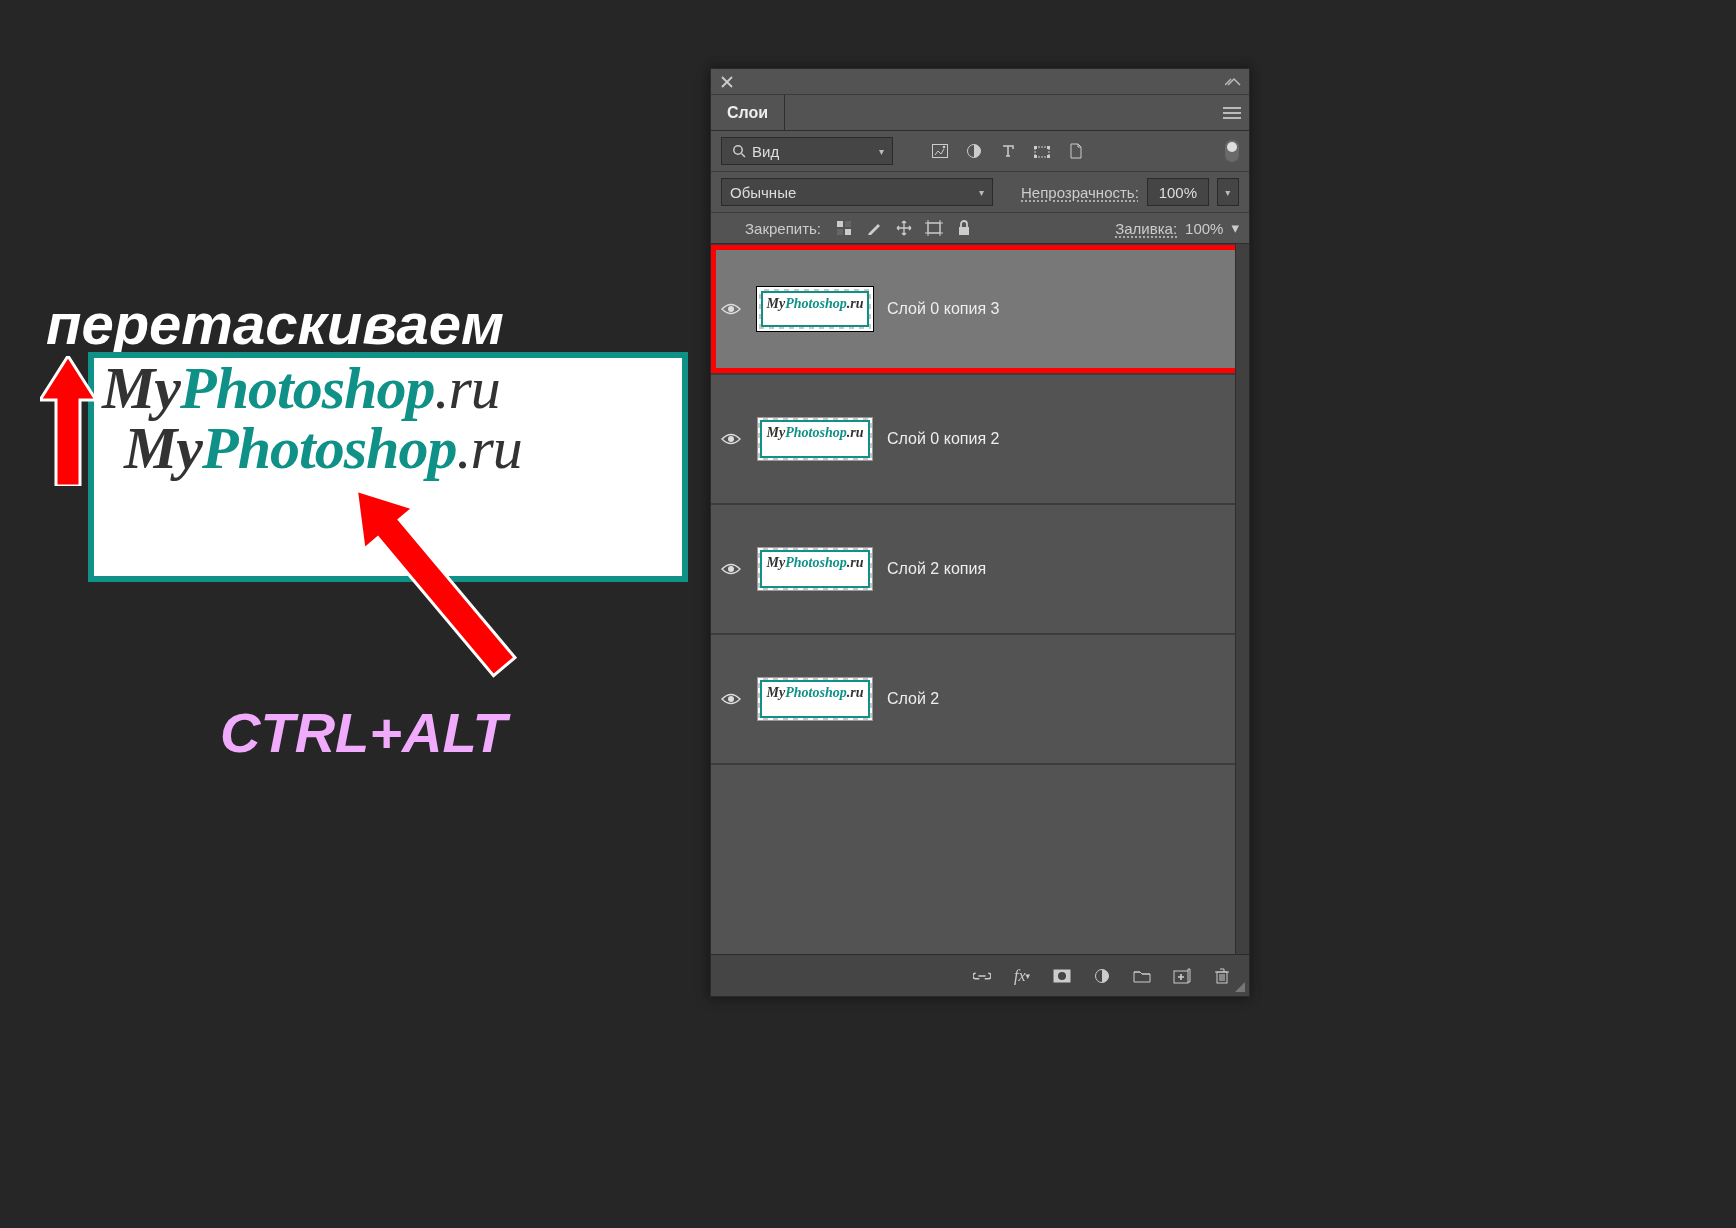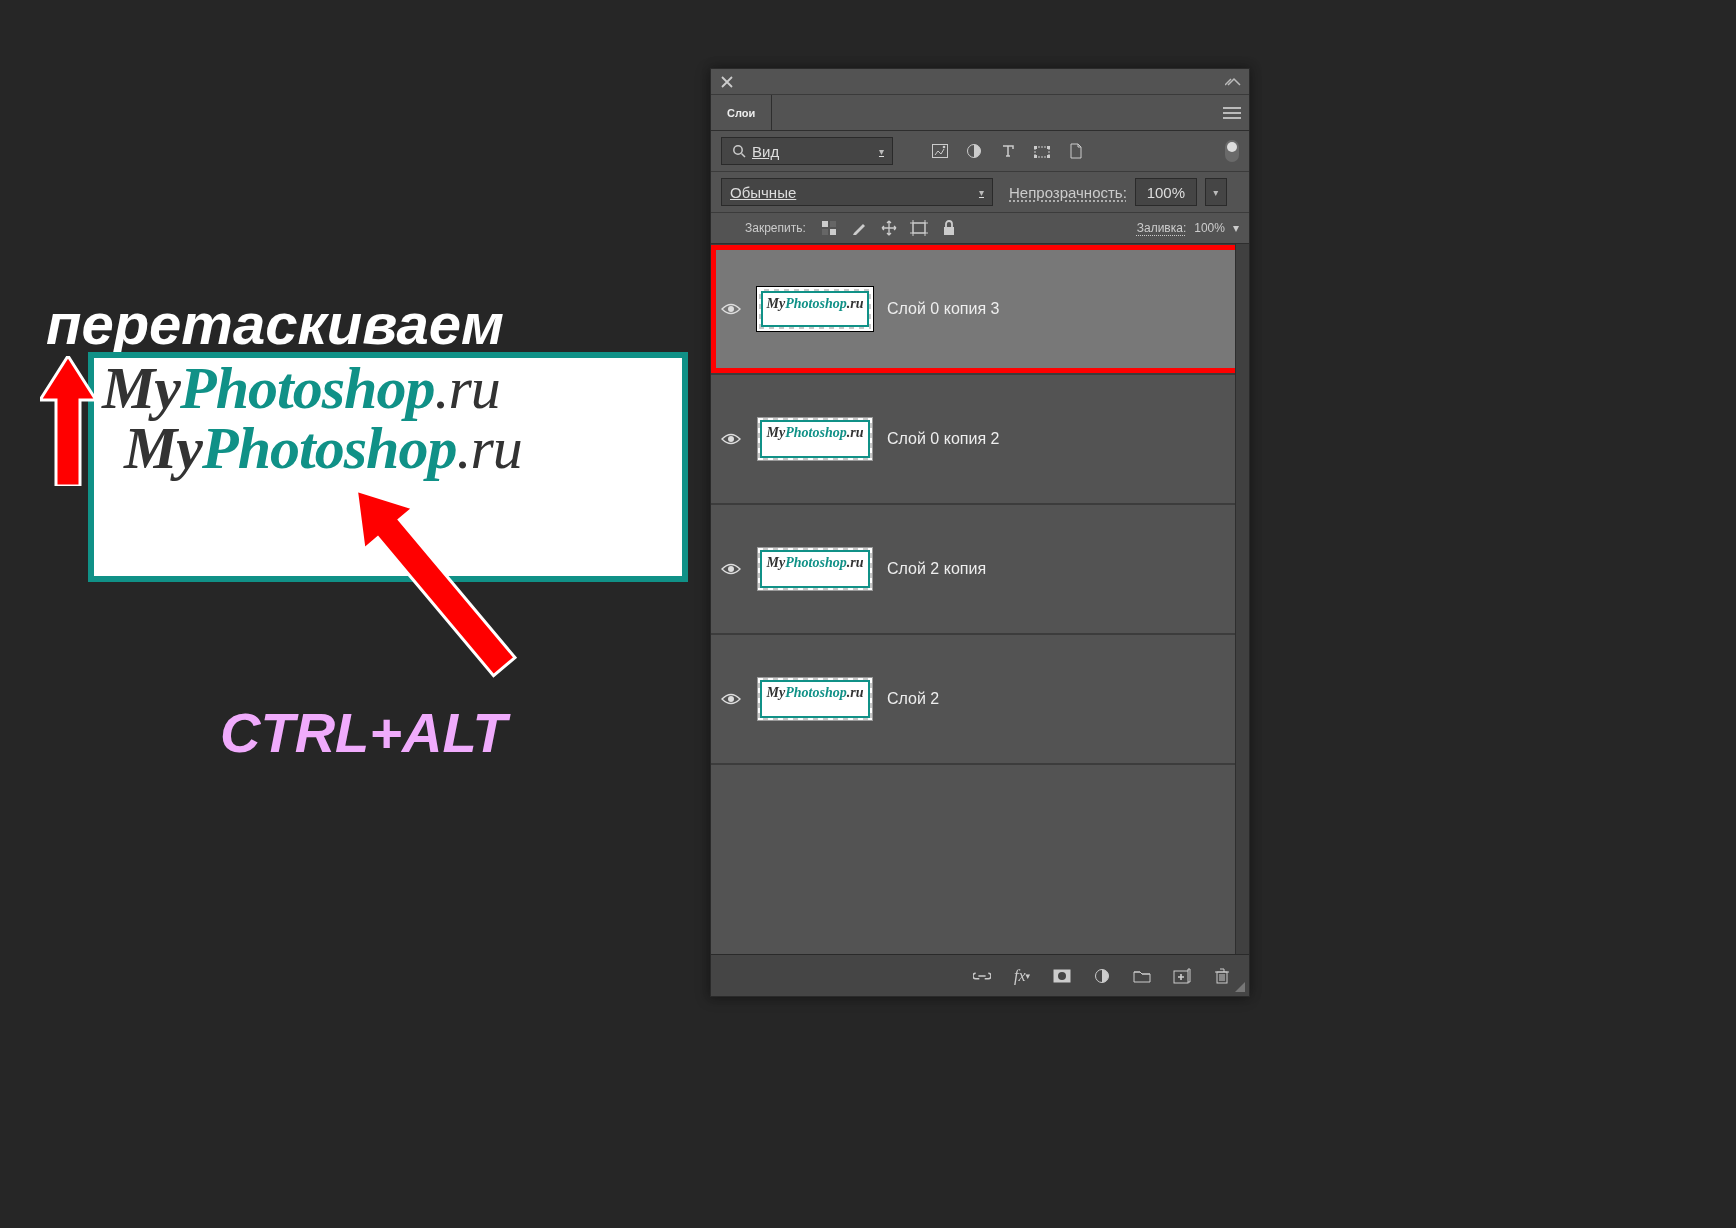--- a/index.html
+++ b/index.html
@@ -101,21 +101,21 @@
   }
   .tab-bar {
     height: 36px;
     display: flex;
     align-items: stretch;
     background: #535353;
     border-bottom: 1px solid #2e2e2e;
   }
   .tab-bar .tab {
     padding: 0 16px;
-    font-size: 11px;
+    font-size: 16px;
     font-weight: bold;
     color: #eee;
     display:flex;align-items:center;
     border-right:1px solid #2e2e2e;
   }
   .tab-bar .flex { flex:1; }
   .tab-bar .menu-icon {
     width:34px; display:flex;align-items:center;justify-content:center;color:#bbb;
   }
   .row {
@@ -127,49 +127,48 @@
     font-size: 15px;
   }
   .dropdown {
     background: #454545;
     border: 1px solid #2a2a2a;
     height: 28px;
     display:flex;align-items:center;
     padding: 0 8px;
     position: relative;
     color:#ddd;
-    text-decoration:underline;
   }
   .dropdown .chev {
     margin-left:auto; font-size:10px;color:#bbb;
   }
   .filter-row .dropdown { width: 172px; }
   .filter-row .icon-strip {
     display:flex; gap:16px; margin-left:30px; color:#ccc;
   }
   .filter-row .mini-toggle {
     margin-left:auto;
     width:14px;height:22px;border-radius:7px;background:#6a6a6a;position:relative;
   }
   .filter-row .mini-toggle::after{
     content:"";position:absolute;top:2px;left:2px;width:10px;height:10px;border-radius:50%;background:#ddd;
   }
 
   .blend-row .dropdown.blend { width: 272px; }
-  .blend-row .opacity-label { margin-left:8px;color:#ccc;text-decoration: underline dotted;text-underline-offset: 3px;}
+  .blend-row .opacity-label { margin-left:20px;color:#ccc;text-decoration: underline dotted;text-underline-offset: 3px;}
   .blend-row .value-box {
     background:#454545;border:1px solid #2a2a2a;height:28px;width:62px;
     display:flex;align-items:center;justify-content:center;color:#ddd;
   }
   .blend-row .chev-btn {
     background:#454545;border:1px solid #2a2a2a;height:28px;width:22px;
     display:flex;align-items:center;justify-content:center;color:#bbb;font-size:10px;
   }
 
-  .lock-row { font-size:12px;color:#ccc;border-bottom:1px solid #2e2e2e;padding-left:34px;}
+  .lock-row { font-size:15px;color:#ccc;border-bottom:1px solid #2e2e2e;padding-left:34px;}
   .lock-row .lock-icons{display:flex;gap:12px;margin-left:6px;}
   .lock-row .fill-label{margin-left:auto;text-decoration: underline dotted;text-underline-offset: 3px;}
 
   
   .layers-list {
     background:#535353;
     max-height: 750px;
     position: relative;
   }
   .layer-item {

